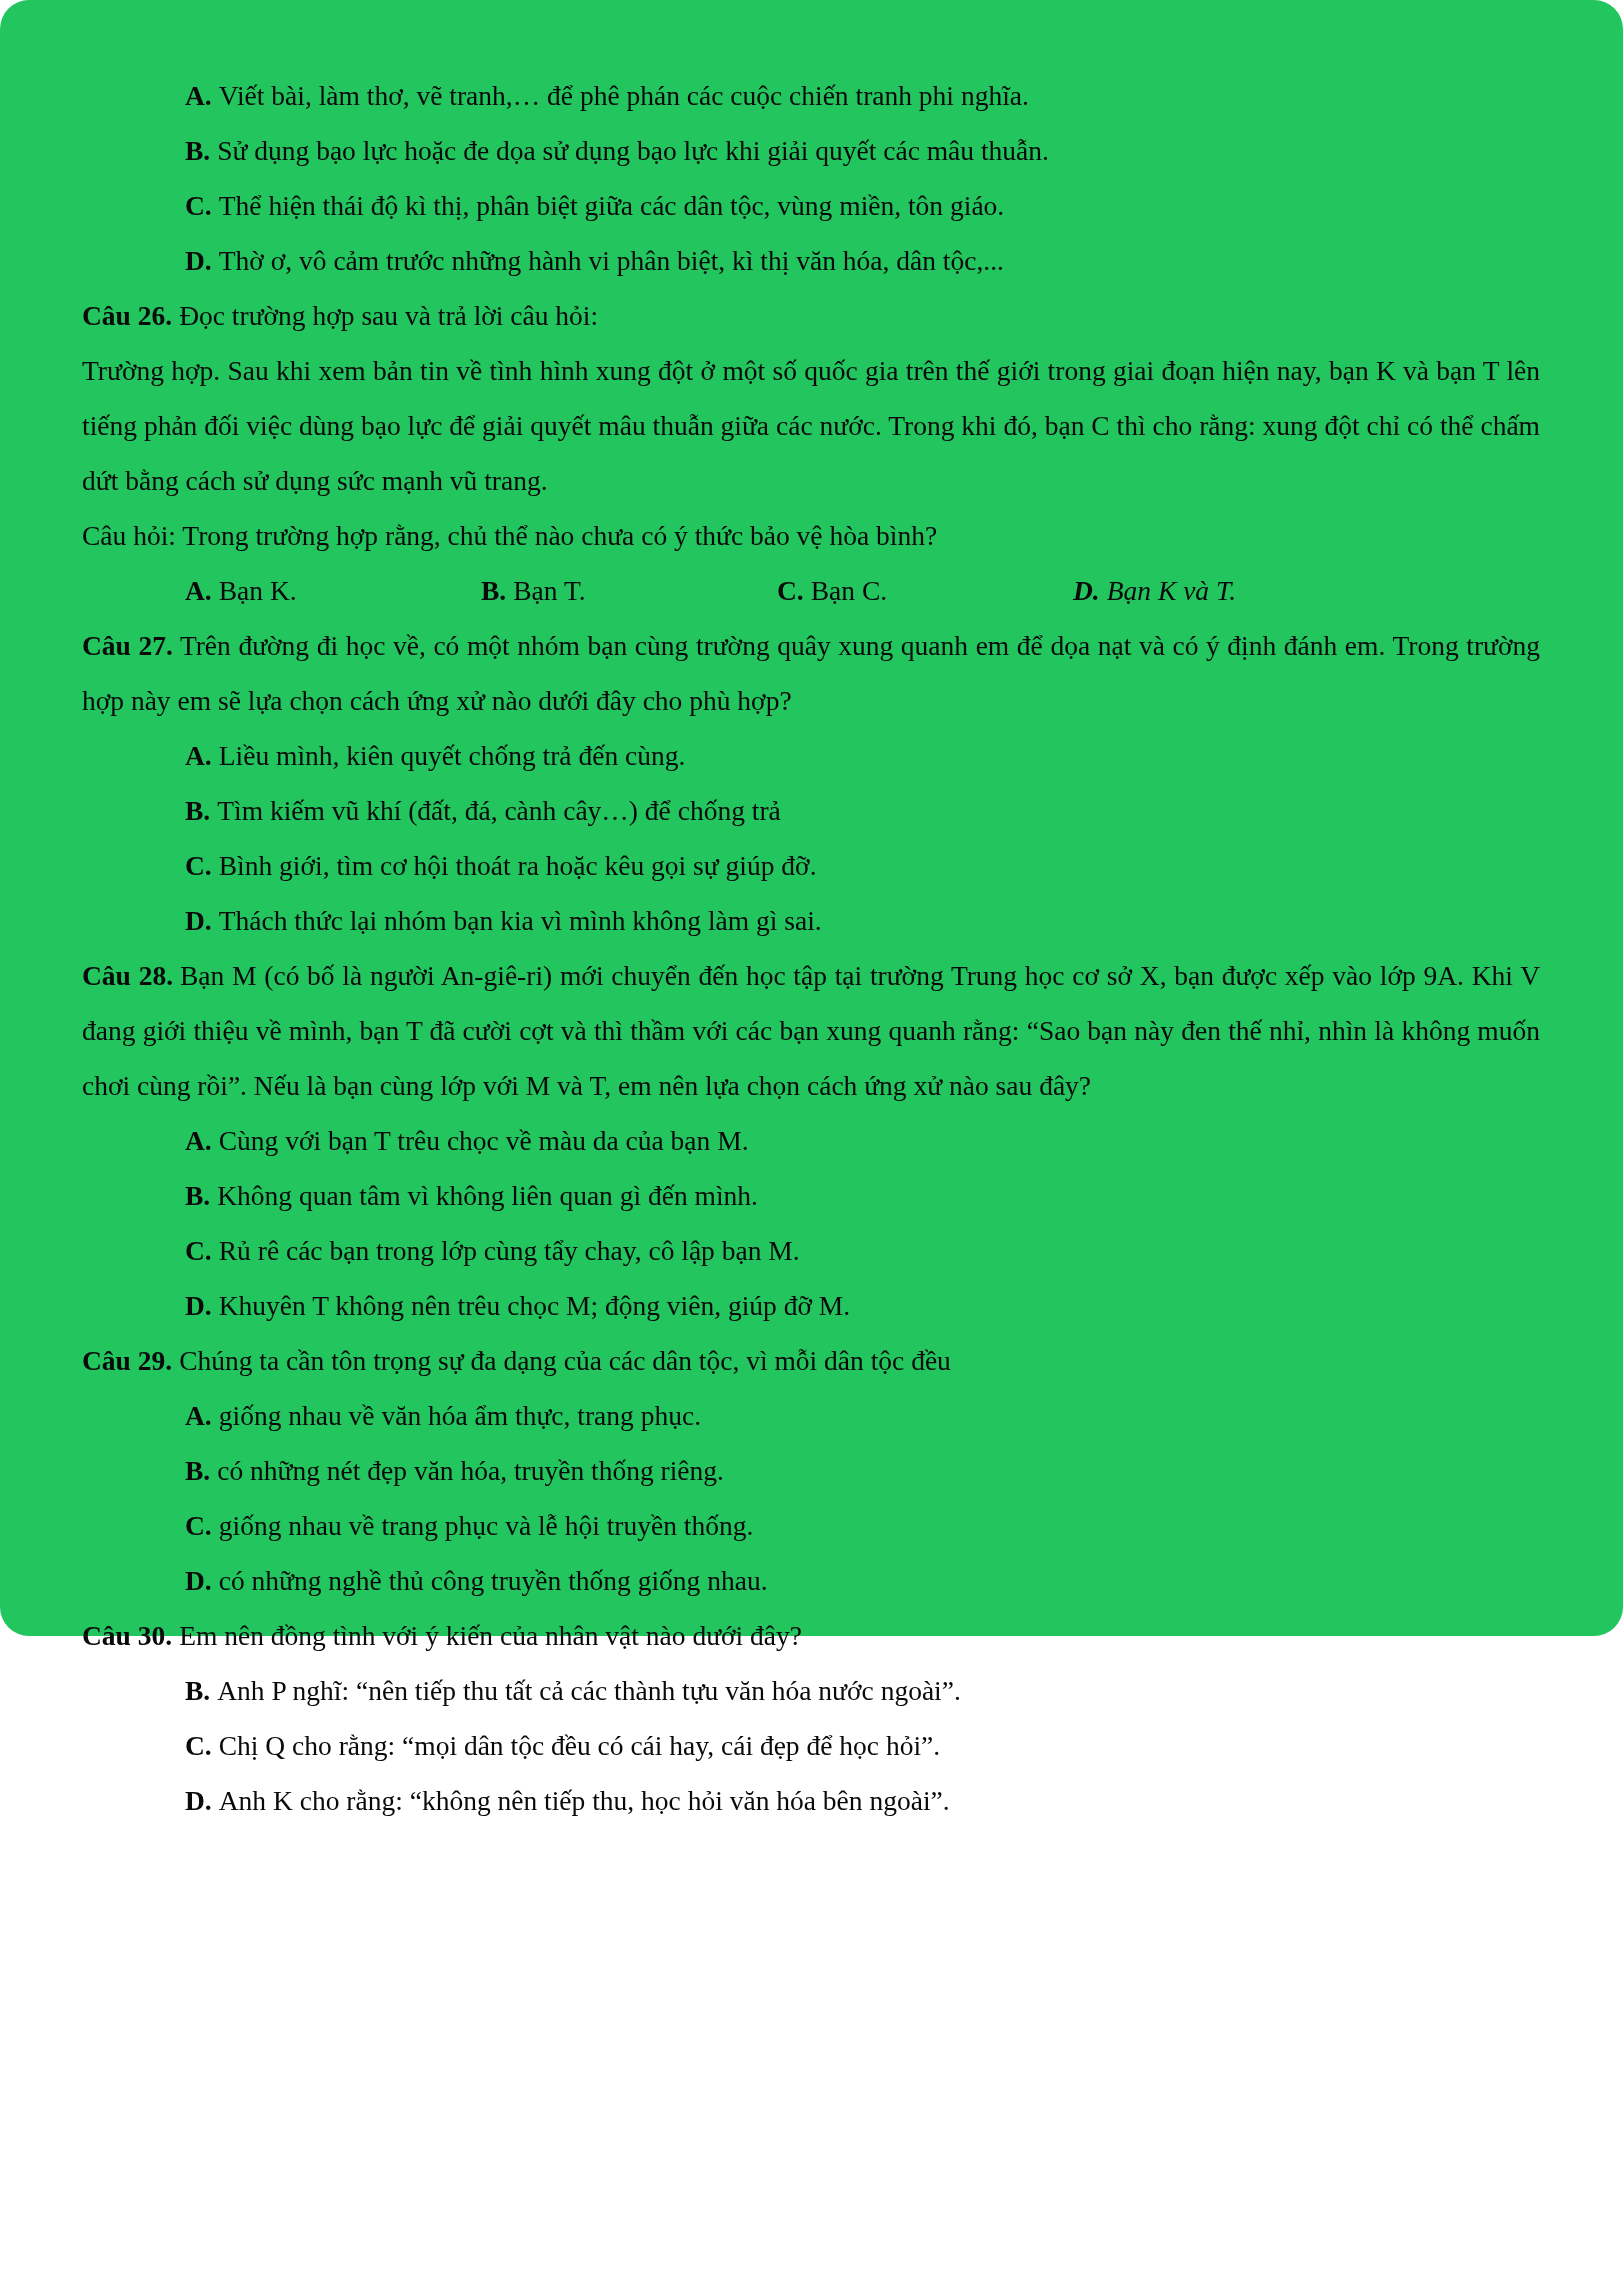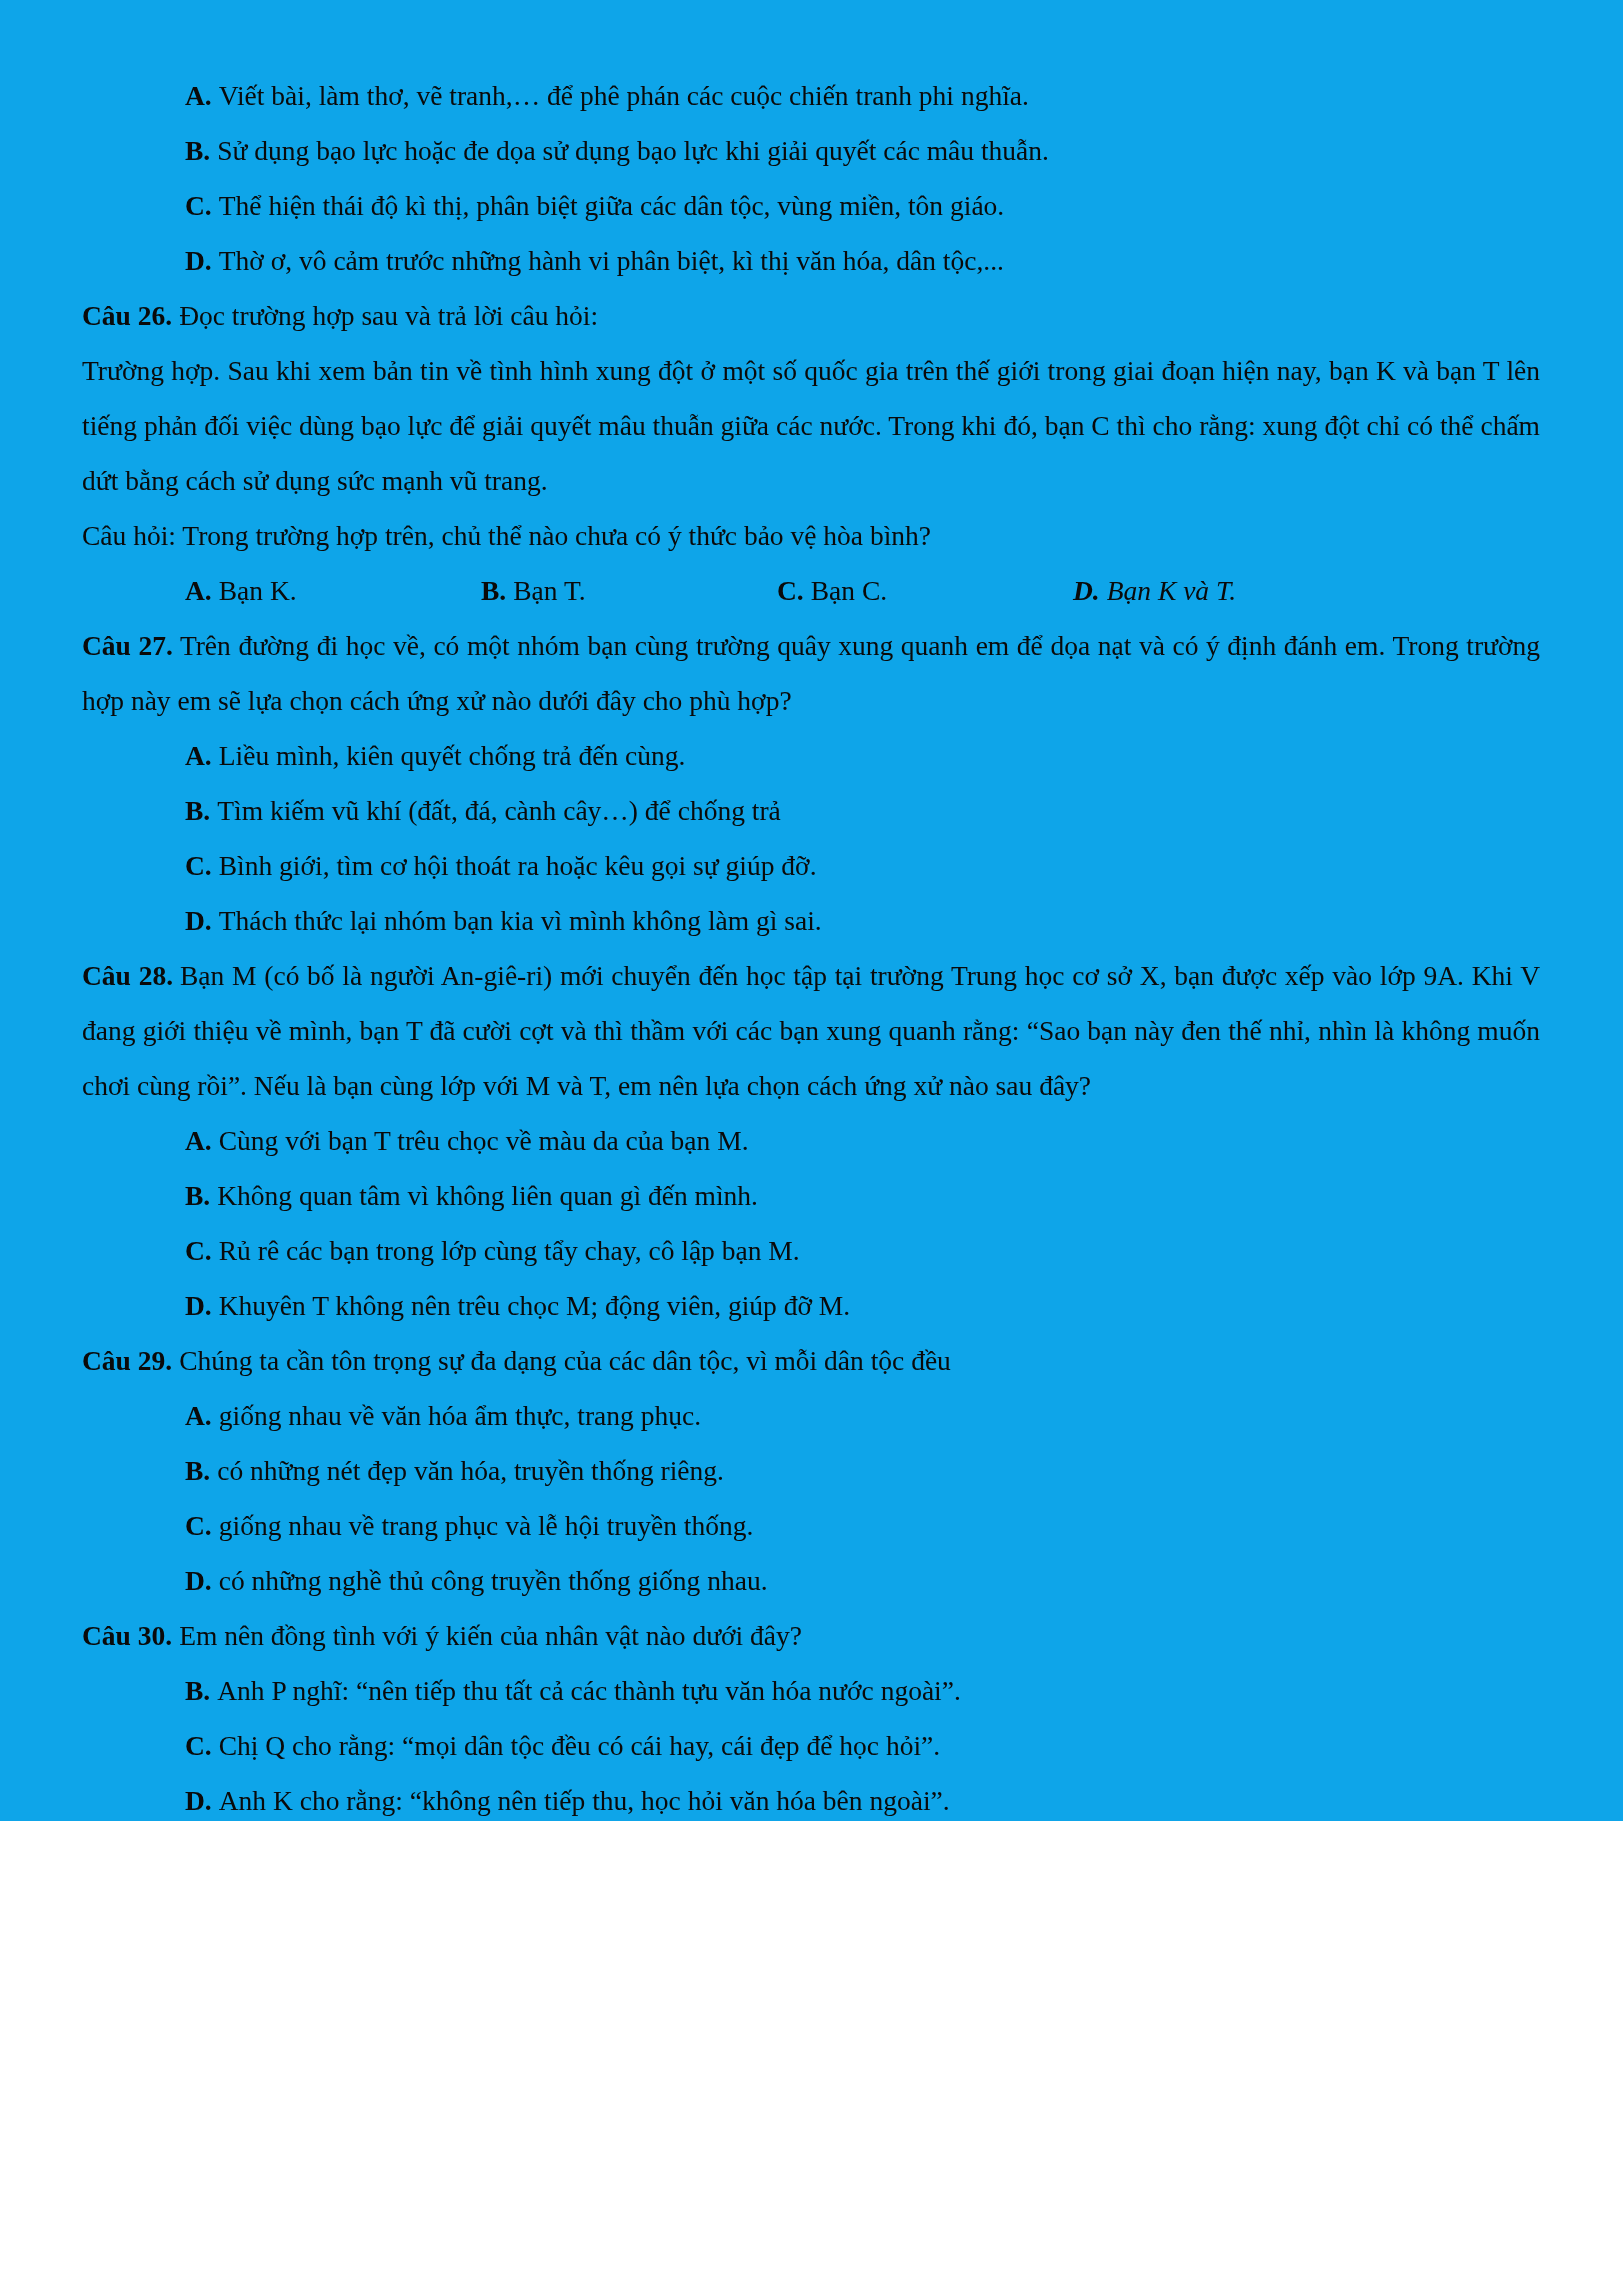--- a/index.html
+++ b/index.html
@@ -10,23 +10,24 @@
   }
   body {
     width: 1623px;
     height: 2295px;
     font-family: "Liberation Serif", "DejaVu Serif", serif;
     color: #0a0a0a;
     overflow: hidden;
   }
   .page {
     width: 1623px;
-    height: 1821px;
+    height: 1636px;
     padding: 68px 83px 0 82px;
-    background: #0ea5e9;
+    background: #22c55e;
+    border-radius: 29px;
   }
   .line {
     margin: 0;
     font-size: 27.5px;
     line-height: 55px;
   }
   .option {
     padding-left: 103px;
   }
   .justify {
@@ -54,21 +55,21 @@
 <body>
 
 <main class="page">
   <div id="doc">
       <p class="line option"><b class="olabel">A.</b><span>Viết bài, làm thơ, vẽ tranh,… để phê phán các cuộc chiến tranh phi nghĩa.</span></p>
       <p class="line option"><b class="olabel">B.</b><span>Sử dụng bạo lực hoặc đe dọa sử dụng bạo lực khi giải quyết các mâu thuẫn.</span></p>
       <p class="line option"><b class="olabel">C.</b><span>Thể hiện thái độ kì thị, phân biệt giữa các dân tộc, vùng miền, tôn giáo.</span></p>
       <p class="line option"><b class="olabel">D.</b><span>Thờ ơ, vô cảm trước những hành vi phân biệt, kì thị văn hóa, dân tộc,...</span></p>
       <p class="line"><b class="qlabel">Câu 26.</b><span>Đọc trường hợp sau và trả lời câu hỏi:</span></p>
       <p class="line justify"><span>Trường hợp. Sau khi xem bản tin về tình hình xung đột ở một số quốc gia trên thế giới trong giai đoạn hiện nay, bạn K và bạn T lên tiếng phản đối việc dùng bạo lực để giải quyết mâu thuẫn giữa các nước. Trong khi đó, bạn C thì cho rằng: xung đột chỉ có thể chấm dứt bằng cách sử dụng sức mạnh vũ trang.</span></p>
-      <p class="line"><span>Câu hỏi: Trong trường hợp trên, chủ thể nào chưa có ý thức bảo vệ hòa bình?</span></p>
+      <p class="line"><span>Câu hỏi: Trong trường hợp rằng, chủ thể nào chưa có ý thức bảo vệ hòa bình?</span></p>
       <p class="line option-row">
         <span class="cell"><b class="olabel">A.</b><span>Bạn K.</span></span>
         <span class="cell"><b class="olabel">B.</b><span>Bạn T.</span></span>
         <span class="cell"><b class="olabel">C.</b><span>Bạn C.</span></span>
         <span class="cell"><b class="olabel">D.</b><span>Bạn K và T.</span></span>
       </p>
       <p class="line justify"><b class="qlabel">Câu 27.</b><span>Trên đường đi học về, có một nhóm bạn cùng trường quây xung quanh em để dọa nạt và có ý định đánh em. Trong trường hợp này em sẽ lựa chọn cách ứng xử nào dưới đây cho phù hợp?</span></p>
       <p class="line option"><b class="olabel">A.</b><span>Liều mình, kiên quyết chống trả đến cùng.</span></p>
       <p class="line option"><b class="olabel">B.</b><span>Tìm kiếm vũ khí (đất, đá, cành cây…) để chống trả</span></p>
       <p class="line option"><b class="olabel">C.</b><span>Bình giới, tìm cơ hội thoát ra hoặc kêu gọi sự giúp đỡ.</span></p>

